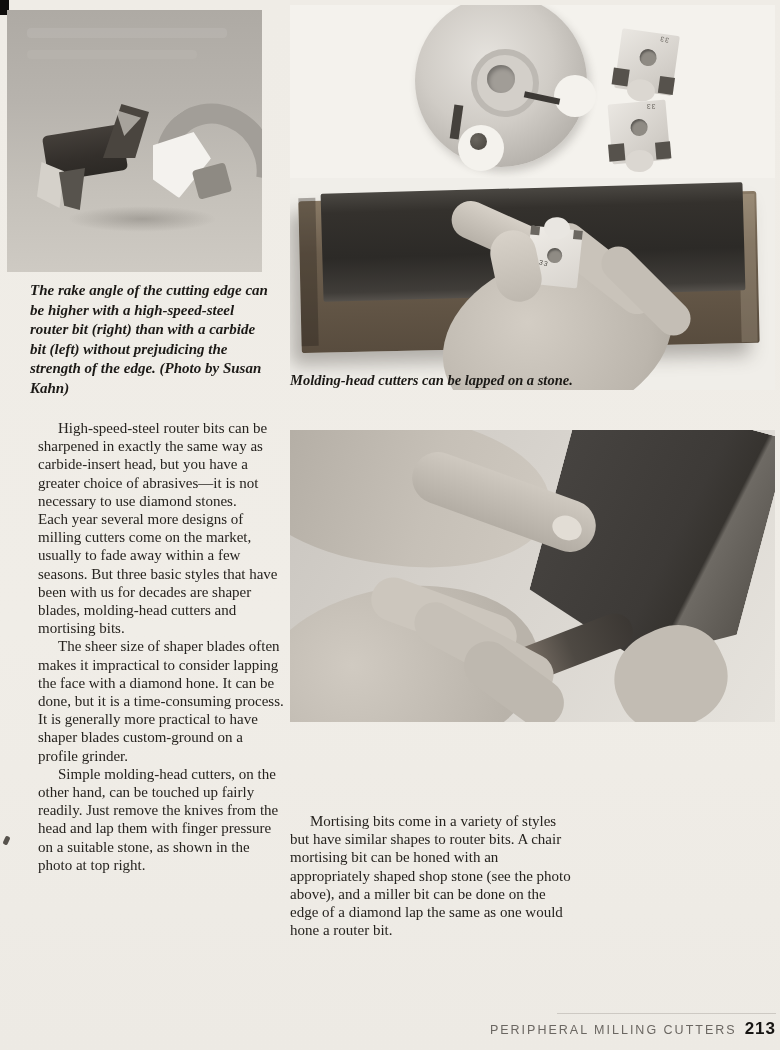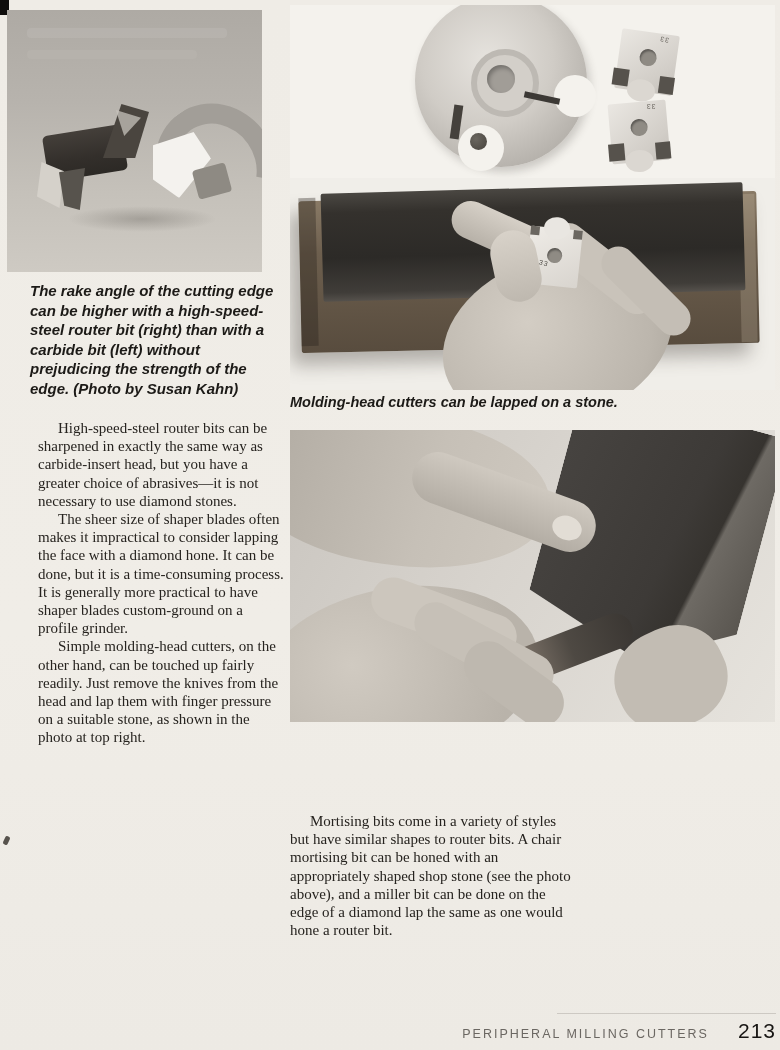--- a/index.html
+++ b/index.html
@@ -1,30 +1,30 @@
 <!DOCTYPE html>
 <html><head>
 <meta charset="utf-8">
 <style>
   html,body{margin:0;padding:0;}
   .page{position:relative;width:780px;height:1050px;background:linear-gradient(180deg,#efece6 0%,#f0ede7 60%,#edeae4 100%);overflow:hidden;font-family:"Liberation Serif",serif;}
   .sh{position:absolute;}
   
-  .caption{font-family:Liberation Sans, sans-serif;font-weight:bold;font-style:italic;color:#1c1a17;}
+  .caption{font-family:Liberation Serif, serif;font-weight:bold;font-style:italic;color:#1c1a17;}
   .caption-a{left:30px;top:281px;width:244px;font-size:15px;line-height:19.5px;}
   .caption-line{font-size:14.5px;line-height:18px;}
   .bodycol{font-size:15px;line-height:18.2px;color:#26231f;}
   .bodycol p{margin:0;}
   .bodycol p.ind{text-indent:20px;}
   .left-col{left:38px;top:419px;width:247px;}
   .right-par{left:290px;top:812px;width:284px;}
   h2.sect{font-family:"Liberation Sans",sans-serif;font-weight:900;font-size:16.5px;line-height:23px;letter-spacing:2.1px;word-spacing:5px;color:#14120f;margin:10px 0 3px 0;}
   .footer-row{left:430px;top:1019px;width:346px;text-align:right;font-family:"Liberation Sans",sans-serif;}
   .footer-title{font-size:12.5px;letter-spacing:2px;color:#6b6762;font-weight:400;margin-left:20px;}
-  .footer-num{font-size:21px;font-weight:normal;color:#161412;margin-left:29px;letter-spacing:1px;}
+  .footer-num{font-size:17px;font-weight:bold;color:#161412;margin-left:8px;letter-spacing:1px;}
   .footer-rule{left:557px;top:1013px;width:219px;height:1px;background:#cdc9c3;}
   
   .photo{overflow:hidden;}
   .knife{border-radius:2px;}
   .knife .hole{position:absolute;border-radius:50%;background:#8f8b84;box-shadow:inset 1px 2px 2px rgba(0,0,0,.35);}
   .knife .tab{position:absolute;background:#56524c;}
   .knife .bump{position:absolute;border-radius:50%;background:#dbd7d1;}
   .mark{position:absolute;font-family:"Liberation Sans",sans-serif;font-size:7px;color:#6e6a63;letter-spacing:1px;}
 </style>
 </head>
@@ -48,20 +48,21 @@
     <div class="sh" style="left:150px;top:92px;width:78px;height:88px;border:20px solid #a29e98;border-left-color:transparent;border-bottom-color:transparent;border-radius:50%;transform:rotate(-35deg);"></div>
     <div class="sh" style="left:146px;top:122px;width:58px;height:66px;background:#f4f2ee;clip-path:polygon(0 20%,70% 0,100% 40%,45% 100%,0 72%);box-shadow:2px 3px 6px rgba(40,38,34,.3);"></div>
     <div class="sh" style="left:188px;top:156px;width:34px;height:30px;background:#8e8a83;border-radius:4px;transform:rotate(-15deg);"></div>
     <div class="sh" style="left:60px;top:196px;width:150px;height:26px;background:radial-gradient(ellipse,rgba(70,66,60,.28),rgba(70,66,60,0) 70%);"></div>
   </div>
 
   <div class="sh caption caption-a">The rake angle of the cutting edge can be higher with a high-speed-steel router bit (right) than with a carbide bit (left) without prejudicing the strength of the edge. (Photo by Susan Kahn)</div>
 
   <div class="sh bodycol left-col">
     <p class="ind">High-speed-steel router bits can be sharpened in exactly the same way as carbide-insert head, but you have a greater choice of abrasives—it is not necessary to use diamond stones.</p>
+    <p>Each year several more designs of milling cutters come on the market, usually to fade away within a few seasons. But three basic styles that have been with us for decades are shaper blades, molding-head cutters and mortising bits.</p>
     <p class="ind">The sheer size of shaper blades often makes it impractical to consider lapping the face with a diamond hone. It can be done, but it is a time-consuming process. It is generally more practical to have shaper blades custom-ground on a profile grinder.</p>
     <p class="ind">Simple molding-head cutters, on the other hand, can be touched up fairly readily. Just remove the knives from the head and lap them with finger pressure on a suitable stone, as shown in the photo at top right.</p>
   </div>
 
   <div class="sh photo" style="left:290px;top:5px;width:485px;height:173px;background:#f4f2ed;">
     <div class="sh" style="left:125px;top:-10px;width:172px;height:172px;border-radius:50%;background:radial-gradient(circle at 42% 38%,#e6e3de,#d0ccc6 45%,#b2aea8 80%,#9a9690 100%);box-shadow:3px 5px 9px rgba(60,56,50,.22);"></div>
     <div class="sh" style="left:181px;top:44px;width:56px;height:56px;border-radius:50%;border:6px solid #bdb9b3;background:#d3cfc9;"></div>
     <div class="sh" style="left:197px;top:60px;width:28px;height:28px;border-radius:50%;background:#a19d97;box-shadow:inset 2px 3px 4px rgba(0,0,0,.28);"></div>
     <div class="sh" style="left:264px;top:70px;width:42px;height:42px;border-radius:50%;background:#f4f2ed;"></div>
     <div class="sh" style="left:234px;top:90px;width:36px;height:6px;background:#3c3935;transform:rotate(12deg);"></div>
@@ -100,21 +101,21 @@
     <div class="sh knife" style="left:238px;top:50px;width:52px;height:58px;transform:rotate(6deg);background:linear-gradient(150deg,#efece7,#d8d4ce);overflow:visible;">
       <div class="bump" style="left:13px;top:-11px;width:26px;height:22px;background:#e9e6e1;"></div>
       <div class="tab" style="left:0;top:0;width:9px;height:9px;background:#6b6761;"></div>
       <div class="tab" style="left:43px;top:0;width:9px;height:9px;background:#6b6761;"></div>
       <div class="hole" style="left:19px;top:20px;width:15px;height:15px;"></div>
       <span class="mark" style="left:3px;top:32px;transform:rotate(8deg);color:#55524c;">E 33</span>
     </div>
     <div class="sh" style="left:203px;top:52px;width:46px;height:72px;border-radius:23px;transform:rotate(-12deg);background:linear-gradient(#d8d2c9,#beb8af);"></div>
   </div>
 
-  <div class="sh caption caption-line" style="left:290px;top:393px;width:480px;">Molding-head cutters can be lapped on a stone.</div>
+  <div class="sh caption caption-line" style="left:290px;top:371px;width:480px;">Molding-head cutters can be lapped on a stone.</div>
 
   <div class="sh photo" style="left:290px;top:430px;width:485px;height:292px;background:linear-gradient(120deg,#c9c5bf 0%,#d8d4ce 45%,#e6e3dd 100%);">
     <div class="sh" style="left:-45px;top:-15px;width:305px;height:150px;border-radius:48%;transform:rotate(7deg);background:linear-gradient(100deg,#b0aaa1,#c6c0b7 60%,#cfc9c0);"></div>
 
     <div class="sh" style="left:258px;top:-22px;width:212px;height:252px;transform:rotate(15deg);clip-path:polygon(0 0,100% 0,100% 80%,58% 100%,0 84%);background:linear-gradient(102deg,#474441 0%,#3d3a37 58%,#36332f 72%,#6e6a64 74%,#56524c 100%);box-shadow:4px 8px 14px rgba(50,46,42,.3);"></div>
     <div class="sh" style="left:118px;top:46px;width:192px;height:52px;border-radius:26px;transform:rotate(20deg);background:linear-gradient(#cfc9c0,#b3ada4);"></div>
     <div class="sh" style="left:262px;top:86px;width:30px;height:24px;border-radius:50%;transform:rotate(20deg);background:#e2ddd5;"></div>
 
     <div class="sh" style="left:-35px;top:158px;width:285px;height:175px;border-radius:50%;transform:rotate(-10deg);background:radial-gradient(circle at 35% 40%,#d0cac1,#b9b3aa 75%);"></div>
     <div class="sh" style="left:185px;top:206px;width:162px;height:36px;border-radius:18px;transform:rotate(-21deg);background:linear-gradient(90deg,#a1978d 0%,#7c7268 30%,#4e4943 60%,#3b3733 100%);"></div>

